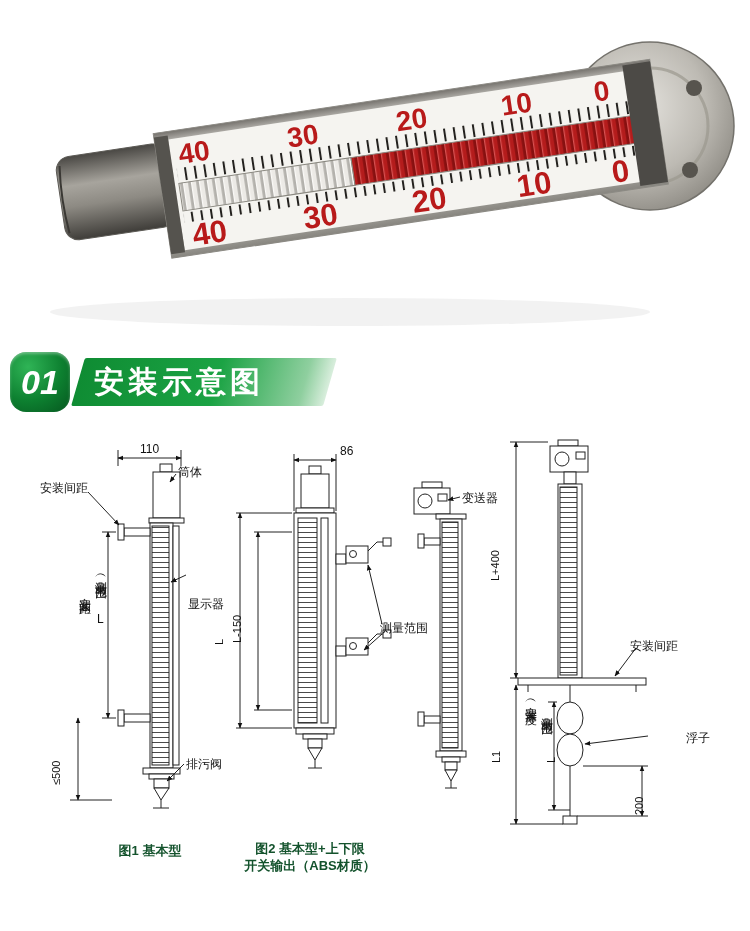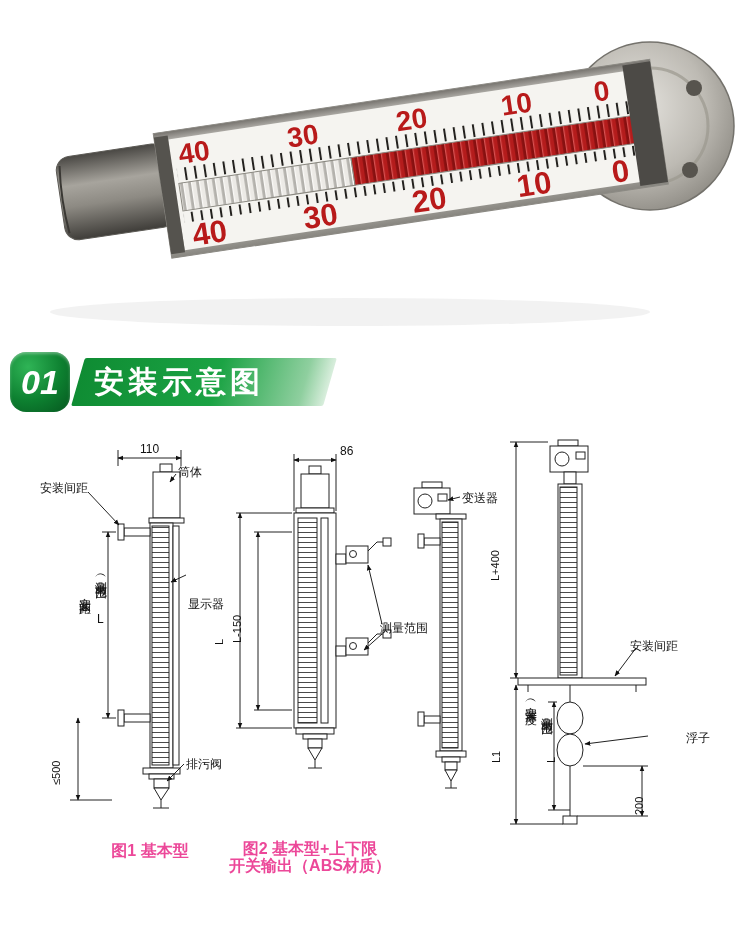--- a/index.html
+++ b/index.html
@@ -39,21 +39,21 @@
   .dlabel { position:absolute; font-size:12px; color:#111; white-space:nowrap; }
   .vtext {
     position:absolute; writing-mode:vertical-rl; text-orientation:mixed;
     font-size:12px; color:#111; letter-spacing:2px; white-space:nowrap;
   }
   .rot {
     position:absolute; font-size:11px; color:#111; white-space:nowrap;
     transform:rotate(-90deg); transform-origin:0 100%; height:13px; line-height:13px;
   }
   .caption {
-    position:absolute; font-size:16px; font-weight:bold; color:#ec4899;
+    position:absolute; font-size:13px; font-weight:bold; color:#14532d;
     text-align:center; line-height:17px;
   }
 </style>
 </head>
 <body>
 
 <div class="photo-section">
   <svg class="photo-svg" viewBox="0 0 750 345">
     <defs>
       <linearGradient id="tubeGrad" x1="0" x2="0" y1="0" y2="1">

